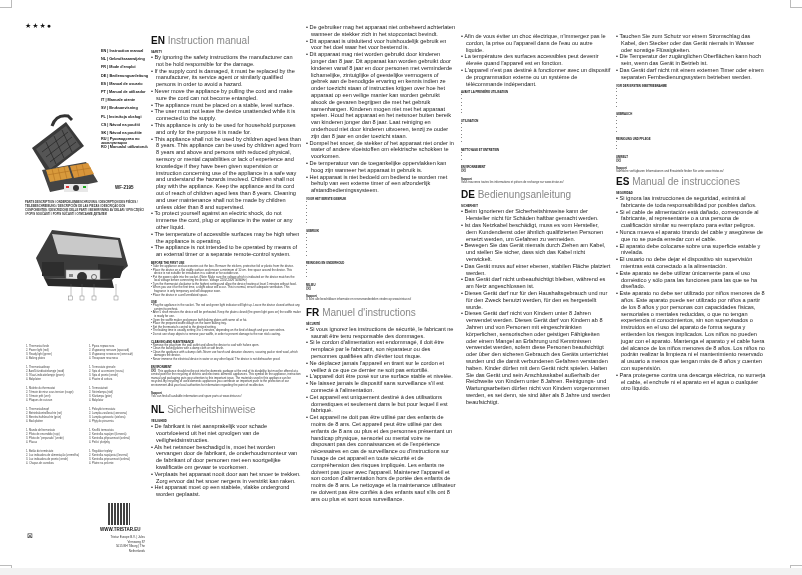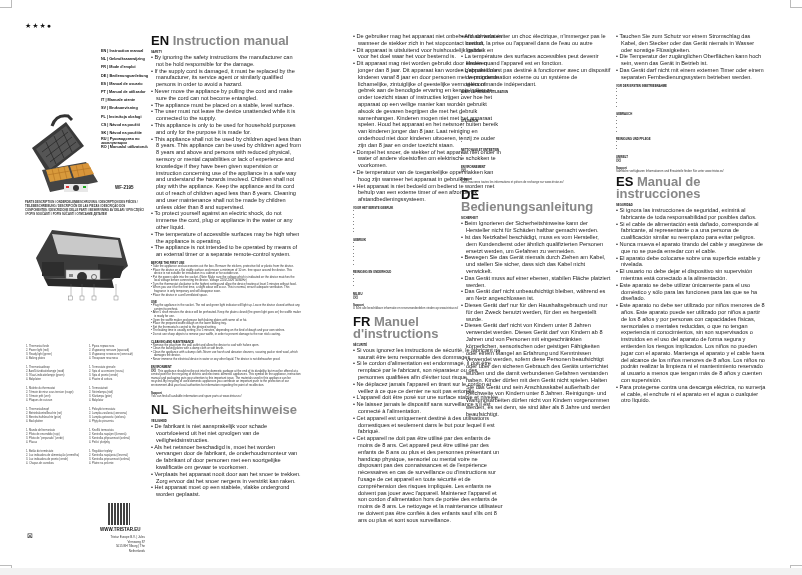--- a/index.html
+++ b/index.html
@@ -14,21 +14,21 @@
   .langlist div { white-space:nowrap; }
   .model { position:absolute; left:115px; top:185px; font-size:4.5px; font-weight:bold; }
   .partsdesc { position:absolute; left:25px; top:200px; width:120px; font-size:2.8px; line-height:4px; font-weight:bold; color:#333; }
   .waffle-img { position:absolute; }
   .parts-grid { position:absolute; left:26px; top:345px; width:120px; display:grid; grid-template-columns:1fr 1fr; column-gap:6px; row-gap:5px; font-size:2.7px; line-height:4px; color:#444; }
   .qr { position:absolute; left:108px; top:503px; width:22px; height:22px; background:
      repeating-linear-gradient(90deg,#222 0 2px,#fff 2px 3px),#222; opacity:0.85; }
   .www { position:absolute; left:100px; top:527px; font-size:4.5px; font-weight:bold; }
   .addr { position:absolute; left:100px; top:535px; font-size:3px; line-height:4.5px; color:#333; width:45px; text-align:right; }
   .weee { position:absolute; left:27px; top:532px; font-size:7px; color:#333; }
-  .h1 { font-size:13px; font-weight:bold; color:#888; line-height:12px; margin-top:2px; }
+  .h1 { font-size:10px; font-weight:normal; color:#888; line-height:12px; margin-top:2px; }
   .h1 b { color:#111; }
   .sec { font-size:2.8px; font-weight:bold; margin-top:3px; line-height:4px; }
   ul.big { list-style:none; font-size:5.6px; line-height:6.8px; color:#222; }
   ul.big li { padding-left:5px; text-indent:-5px; }
   ul.big li::before { content:"• "; }
   ul.small { list-style:none; font-size:2.9px; line-height:3.6px; color:#333; }
   ul.small li { padding-left:3px; text-indent:-3px; }
   ul.small li::before { content:"• "; }
   p.small { font-size:2.9px; line-height:3.6px; color:#333; }
   .bottom-bar { position:absolute; left:0; top:568px; width:802px; height:7px; background:#f2f2f2; }
@@ -252,21 +252,21 @@
   <div class="h1" style="margin-top:6px;"><b>NL</b> <span>Sicherheitshinweise</span></div>
   <div class="sec">VEILIGHEID</div>
   <ul class="big">
     <li>De fabrikant is niet aansprakelijk voor schade voortvloeiend uit het niet opvolgen van de veiligheidsinstructies.</li>
       <li>Als het netsnoer beschadigd is, moet het worden vervangen door de fabrikant, de onderhoudsmonteur van de fabrikant of door personen met een soortgelijke kwalificatie om gevaar te voorkomen.</li>
       <li>Verplaats het apparaat nooit door aan het snoer te trekken. Zorg ervoor dat het snoer nergens in verstrikt kan raken.</li>
       <li>Het apparaat moet op een stabiele, vlakke ondergrond worden geplaatst.</li>
   </ul>
 </div>
 
-<div class="col" style="left:306px;top:33px;width:150px;height:540px;margin-left:47px;">
+<div class="col" style="left:306px;top:24px;width:150px;height:540px;">
   <ul class="big">
     <li>De gebruiker mag het apparaat niet onbeheerd achterlaten wanneer de stekker zich in het stopcontact bevindt.</li>
       <li>Dit apparaat is uitsluitend voor huishoudelijk gebruik en voor het doel waar het voor bestemd is.</li>
       <li>Dit apparaat mag niet worden gebruikt door kinderen jonger dan 8 jaar. Dit apparaat kan worden gebruikt door kinderen vanaf 8 jaar en door personen met verminderde lichamelijke, zintuiglijke of geestelijke vermogens of gebrek aan de benodigde ervaring en kennis indien ze onder toezicht staan of instructies krijgen over hoe het apparaat op een veilige manier kan worden gebruikt alsook de gevaren begrijpen die met het gebruik samenhangen. Kinderen mogen niet met het apparaat spelen. Houd het apparaat en het netsnoer buiten bereik van kinderen jonger dan 8 jaar. Laat reiniging en onderhoud niet door kinderen uitvoeren, tenzij ze ouder zijn dan 8 jaar en onder toezicht staan.</li>
     <li>Dompel het snoer, de stekker of het apparaat niet onder in water of andere vloeistoffen om elektrische schokken te voorkomen.</li>
       <li>De temperatuur van de toegankelijke oppervlakken kan hoog zijn wanneer het apparaat in gebruik is.</li>
       <li>Het apparaat is niet bedoeld om bediend te worden met behulp van een externe timer of een afzonderlijk afstandbedieningssysteem.</li>
   </ul>
   <div class="sec">VOOR HET EERSTE GEBRUIK</div>
   <ul class="small">

